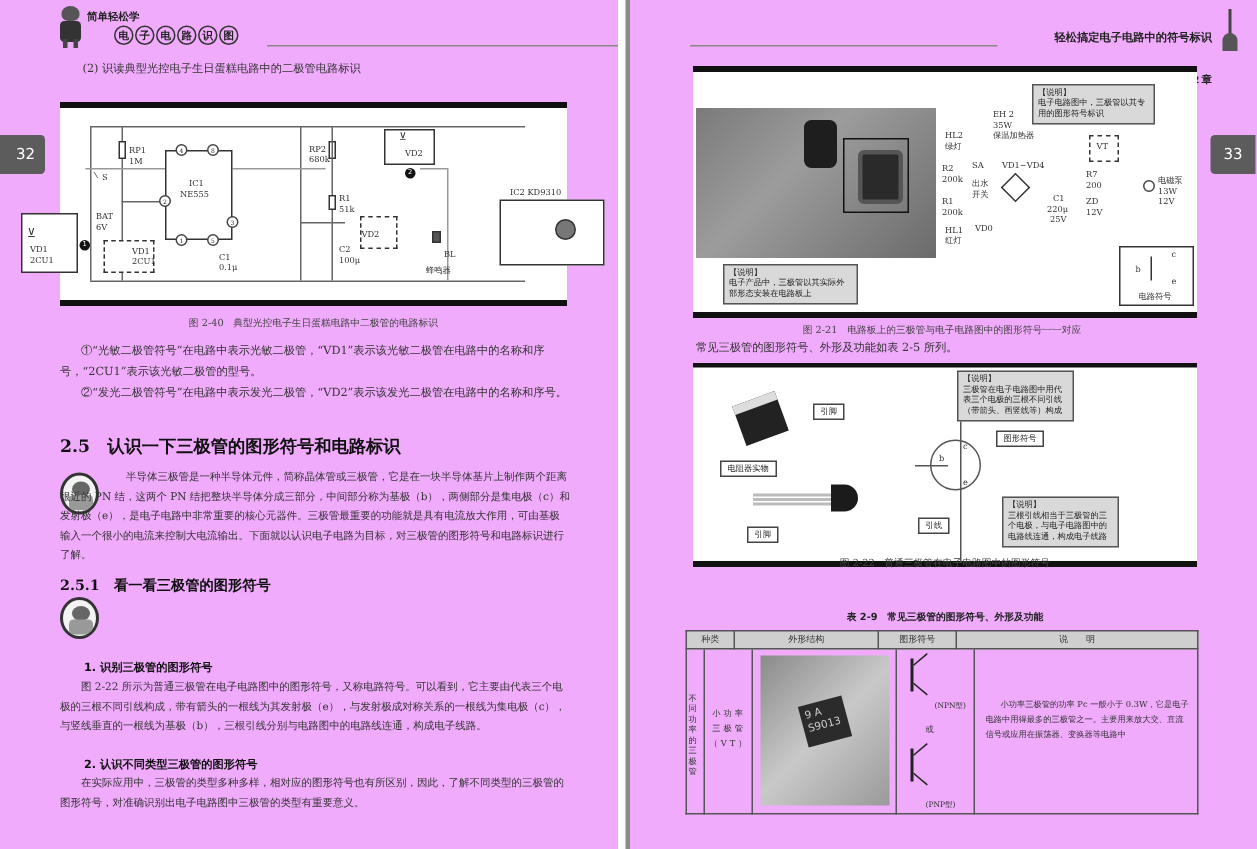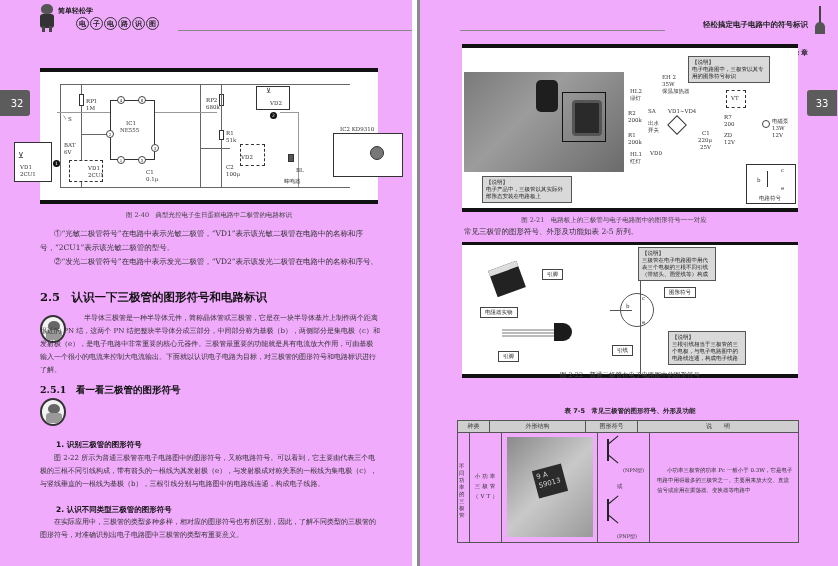--- a/index.html
+++ b/index.html
@@ -82,20 +82,21 @@
       <span>电</span>
       <span>子</span>
       <span>电</span>
       <span>路</span>
       <span>识</span>
       <span>图</span>
     </div>
     <div class="hdr-left-rule"></div>
   </div>
 
+  <div class="para" style="left:55px; top:39px; width:330px;">(2) 识读典型光控电子生日蛋糕电路中的二极管电路标识</div>
 
   <div class="fig" style="left:40px; top:68px; width:338px; height:136px;">
 
     <div class="wire" style="left:20px; top:12px; width:290px; height:1px;"></div>
     <div class="wire" style="left:20px; top:115px; width:290px; height:1px;"></div>
     <div class="wire" style="left:20px; top:12px; width:1px; height:103px;"></div>
     <div class="wire" style="left:41px; top:12px; width:1px; height:103px;"></div>
     <div class="wire" style="left:160px; top:12px; width:1px; height:103px;"></div>
     <div class="wire" style="left:41px; top:62px; width:60px; height:1px;"></div>
     <div class="wire" style="left:160px; top:76px; width:30px; height:1px;"></div>
@@ -234,21 +235,21 @@
     <div class="lbl" style="left:310px; top:84px;">12V</div>
 
     <div class="comp-box" style="left:284px; top:116px; width:50px; height:40px;">
       <div class="lbl" style="left:10px; top:12px;">b</div>
       <div class="lbl" style="left:34px; top:2px;">c</div>
       <div class="lbl" style="left:34px; top:20px;">e</div>
       <div style="position:absolute; left:20px; top:6px; width:1px; height:16px; background:#333;"></div>
       <div class="lbl" style="left:12px; top:30px;">电路符号</div>
     </div>
   </div>
-  <div class="caption" style="left:26px; top:216px; width:336px;">图 2-21　电路板上的三极管与电子电路图中的图形符号一一对应</div>
+  <div class="caption" style="left:40px; top:216px; width:336px;">图 2-21　电路板上的三极管与电子电路图中的图形符号一一对应</div>
   <div class="para" style="left:44px; top:225px; width:330px;">常见三极管的图形符号、外形及功能如表 2-5 所列。</div>
 
   <div class="fig" style="left:42px; top:242px; width:336px; height:136px; border-top-width:3px;">
     <div style="position:absolute; left:30px; top:20px; width:30px; height:28px; background:#222; transform:rotate(-20deg); border-top:6px solid #ddd;"></div>
     <div style="position:absolute; left:40px; top:84px; width:56px; height:2px; background:#bbb; box-shadow:0 3px 0 #bbb, 0 6px 0 #bbb;"></div>
     <div style="position:absolute; left:92px; top:78px; width:18px; height:18px; background:#1b1b1b; border-radius:0 9px 9px 0;"></div>
     <div class="tag" style="left:80px; top:24px;">引脚</div>
     <div class="tag" style="left:18px; top:62px;">电阻器实物</div>
     <div class="tag" style="left:36px; top:106px;">引脚</div>
 
@@ -260,21 +261,21 @@
     <div class="lbl" style="left:180px; top:74px;">e</div>
     <div class="tag" style="left:202px; top:42px;">图形符号</div>
     <div class="tag" style="left:150px; top:100px;">引线</div>
     <div class="note" style="left:176px; top:2px; width:78px;"><span style="white-space:pre-line;">【说明】
 三极管在电子电路图中用代表三个电极的三根不同引线（带箭头、画竖线等）构成</span></div>
     <div class="note" style="left:206px; top:86px; width:78px;"><span style="white-space:pre-line;">【说明】
 三根引线相当于三极管的三个电极，与电子电路图中的电路线连通，构成电子线路</span></div>
   </div>
   <div class="caption" style="left:42px; top:371px; width:336px;">图 2-22　普通三极管在电子电路图中的图形符号</div>
 
-  <div class="caption" style="left:42px; top:407px; width:336px; font-weight:bold; font-family:'DejaVu Sans', sans-serif; color:#222;">表 7-5　常见三极管的图形符号、外形及功能</div>
+  <div class="caption" style="left:42px; top:407px; width:336px; font-weight:bold; font-family:'DejaVu Sans', sans-serif; color:#222;">表 2-9　常见三极管的图形符号、外形及功能</div>
   <table class="tbl">
     <thead>
       <tr>
         <th style="width:32px;">种类</th>
         <th style="width:96px;">外形结构</th>
         <th style="width:52px;">图形符号</th>
         <th>说　　明</th>
       </tr>
     </thead>
   </table>

